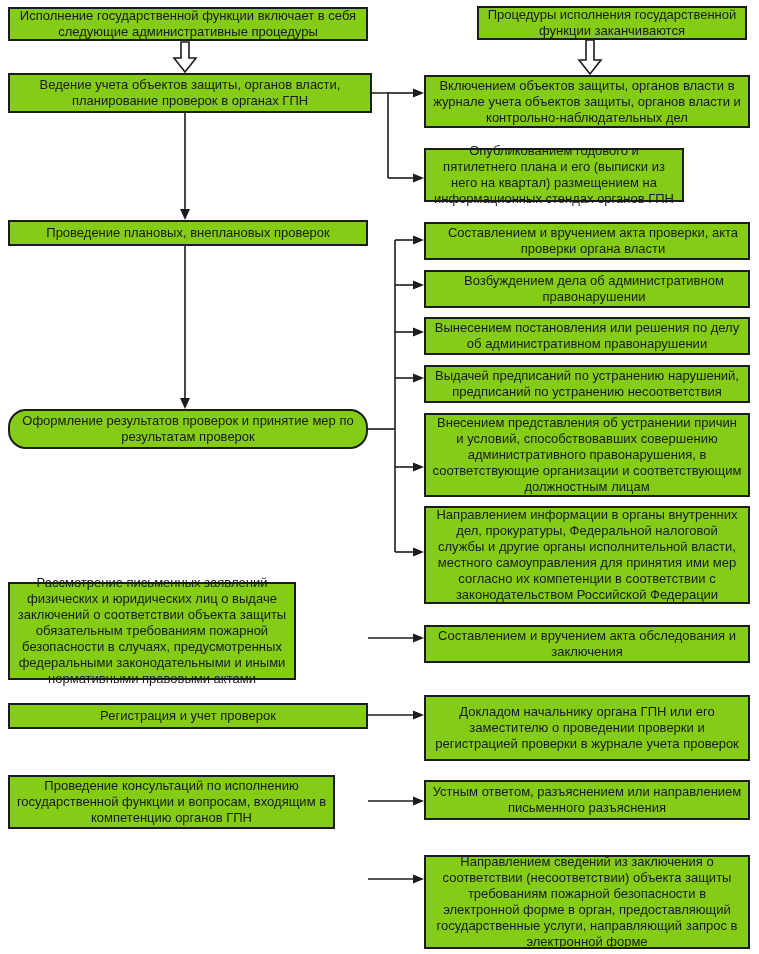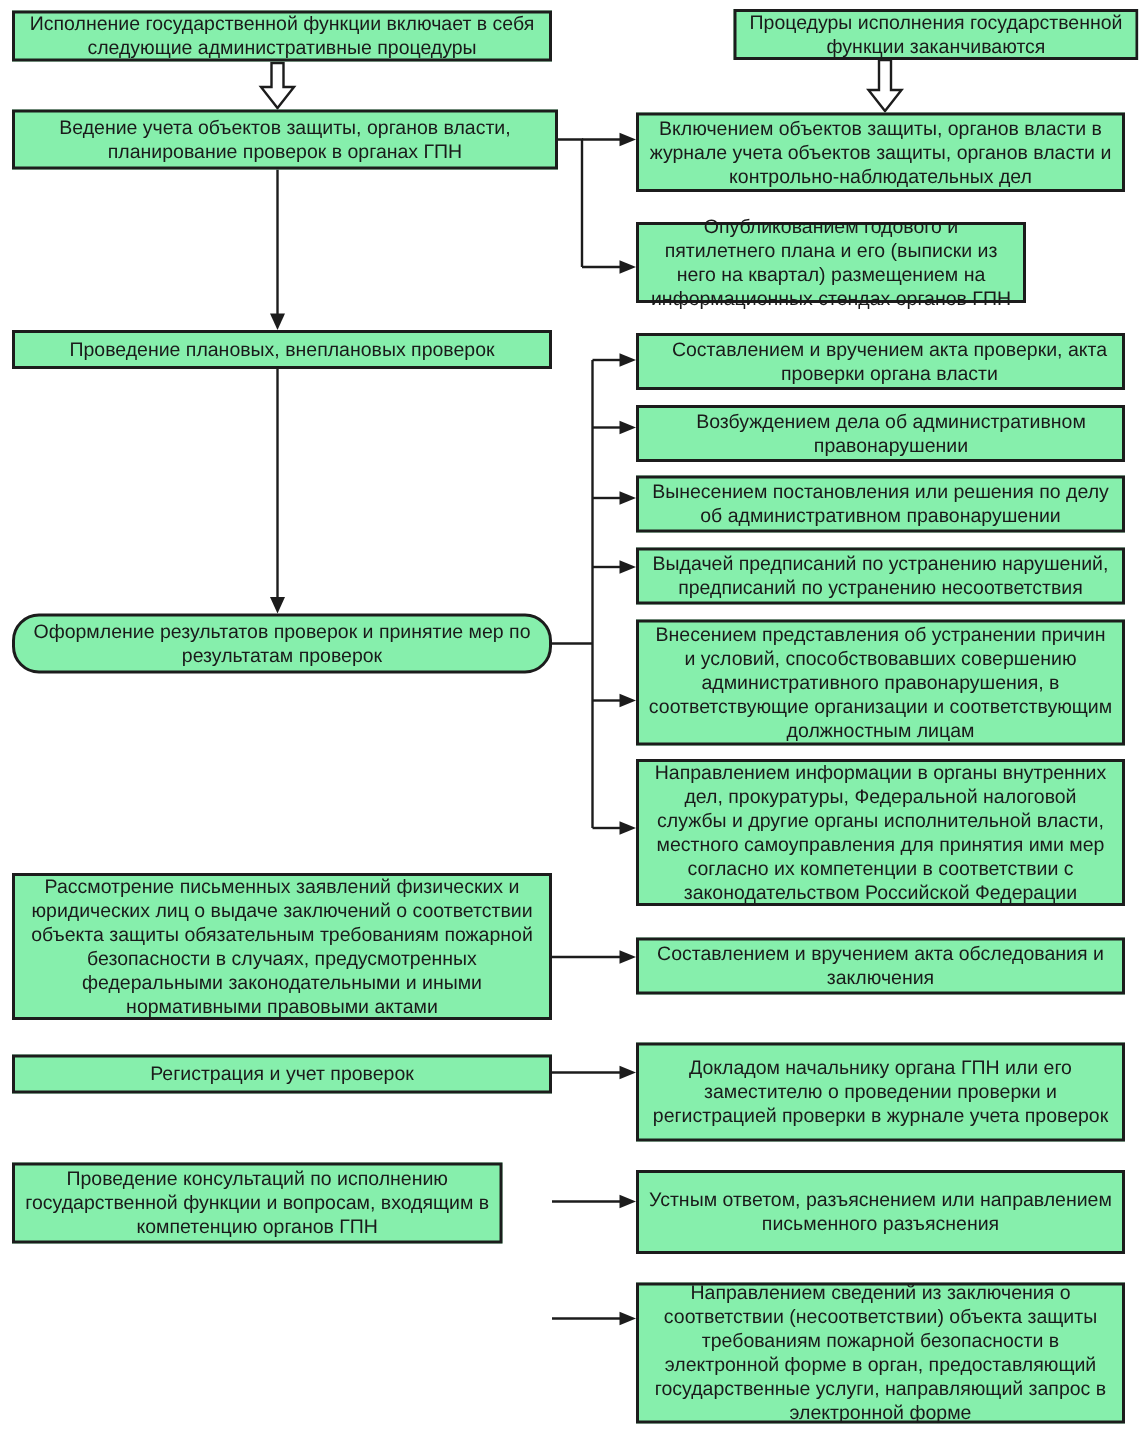--- a/index.html
+++ b/index.html
@@ -2,21 +2,21 @@
 <html><head>
 <meta charset="utf-8">
 <style>
   html,body{margin:0;padding:0;background:#ffffff;}
   .canvas{
     position:relative;width:759px;height:954px;background:#ffffff;
     font-family:"Liberation Sans","DejaVu Sans",sans-serif;color:#1a1a1a;
     overflow:hidden;
   }
   .box{
-    position:absolute;border:2px solid #1c1c1c;background:#86efac;
+    position:absolute;border:2px solid #1c1c1c;background:#84cc16;
     display:flex;align-items:center;justify-content:center;
     text-align:center;font-size:13px;line-height:16px;
     padding:2px 6px;box-sizing:border-box;
   }
   svg.wires{position:absolute;left:0;top:0;width:759px;height:954px;}
   svg.wires line, svg.wires polyline{stroke:#1c1c1c;stroke-width:1.6;fill:none;}
   svg.wires polygon.head{fill:#1c1c1c;stroke:none;}
   svg.wires polygon.hollow{fill:#ffffff;stroke:#1c1c1c;stroke-width:1.6;}
 </style>
 </head>
@@ -83,32 +83,32 @@
     <g>
       <line x1="368" y1="879" x2="414" y2="879"></line>
       <polygon class="head" points="413,874.5 413,883.5 424,879"></polygon>
     </g>
   </svg>
 
   <div class="box" style="left:8px;top:7px;width:360px;height:34px;">Исполнение государственной функции включает в себя следующие административные процедуры</div>
   <div class="box" style="left:8px;top:73px;width:364px;height:40px;">Ведение учета объектов защиты, органов власти, планирование проверок в органах ГПН</div>
   <div class="box" style="left:8px;top:220px;width:360px;height:26px;">Проведение плановых, внеплановых проверок</div>
   <div class="box" style="left:8px;top:409px;width:360px;height:40px;border-radius:18px;">Оформление результатов проверок и принятие мер по результатам проверок</div>
-  <div class="box" style="left:8px;top:582px;width:360px;height:98px;">Рассмотрение письменных заявлений физических и юридических лиц о выдаче заключений о соответствии объекта защиты обязательным требованиям пожарной безопасности в случаях, предусмотренных федеральными законодательными и иными нормативными правовыми актами</div>
+  <div class="box" style="left:8px;top:582px;width:288px;height:98px;">Рассмотрение письменных заявлений физических и юридических лиц о выдаче заключений о соответствии объекта защиты обязательным требованиям пожарной безопасности в случаях, предусмотренных федеральными законодательными и иными нормативными правовыми актами</div>
   <div class="box" style="left:8px;top:703px;width:360px;height:26px;">Регистрация и учет проверок</div>
   <div class="box" style="left:8px;top:775px;width:327px;height:54px;">Проведение консультаций по исполнению государственной функции и вопросам, входящим в компетенцию органов ГПН</div>
 
-  <div class="box" style="left:477px;top:6px;width:270px;height:34px;margin-left:12px;">Процедуры исполнения государственной функции заканчиваются</div>
+  <div class="box" style="left:477px;top:6px;width:270px;height:34px;">Процедуры исполнения государственной функции заканчиваются</div>
 
   <div class="box" style="left:424px;top:75px;width:326px;height:53px;">Включением объектов защиты, органов власти в журнале учета объектов защиты, органов власти и контрольно-наблюдательных дел</div>
   <div class="box" style="left:424px;top:148px;width:260px;height:54px;">Опубликованием годового и пятилетнего плана и его (выписки из него на квартал) размещением на информационных стендах органов ГПН</div>
   <div class="box" style="left:424px;top:222px;width:326px;height:38px;padding-left:18px;">Составлением и вручением акта проверки, акта проверки органа власти</div>
   <div class="box" style="left:424px;top:270px;width:326px;height:38px;padding-left:20px;">Возбуждением дела об административном правонарушении</div>
   <div class="box" style="left:424px;top:317px;width:326px;height:38px;">Вынесением постановления или решения по делу об административном правонарушении</div>
   <div class="box" style="left:424px;top:365px;width:326px;height:38px;">Выдачей предписаний по устранению нарушений, предписаний по устранению несоответствия</div>
   <div class="box" style="left:424px;top:413px;width:326px;height:84px;">Внесением представления об устранении причин и условий, способствовавших совершению административного правонарушения, в соответствующие организации и соответствующим должностным лицам</div>
   <div class="box" style="left:424px;top:506px;width:326px;height:98px;">Направлением информации в органы внутренних дел, прокуратуры, Федеральной налоговой службы и другие органы исполнительной власти, местного самоуправления для принятия ими мер согласно их компетенции в соответствии с законодательством Российской Федерации</div>
   <div class="box" style="left:424px;top:625px;width:326px;height:38px;">Составлением и вручением акта обследования и заключения</div>
   <div class="box" style="left:424px;top:695px;width:326px;height:66px;">Докладом начальнику органа ГПН или его заместителю о проведении проверки и регистрацией проверки в журнале учета проверок</div>
-  <div class="box" style="left:424px;top:780px;width:326px;height:56px;">Устным ответом, разъяснением или направлением письменного разъяснения</div>
+  <div class="box" style="left:424px;top:780px;width:326px;height:40px;">Устным ответом, разъяснением или направлением письменного разъяснения</div>
   <div class="box" style="left:424px;top:855px;width:326px;height:94px;">Направлением сведений из заключения о соответствии (несоответствии) объекта защиты требованиям пожарной безопасности в электронной форме в орган, предоставляющий государственные услуги, направляющий запрос в электронной форме</div>
 
 </div>
 
 </body></html>

